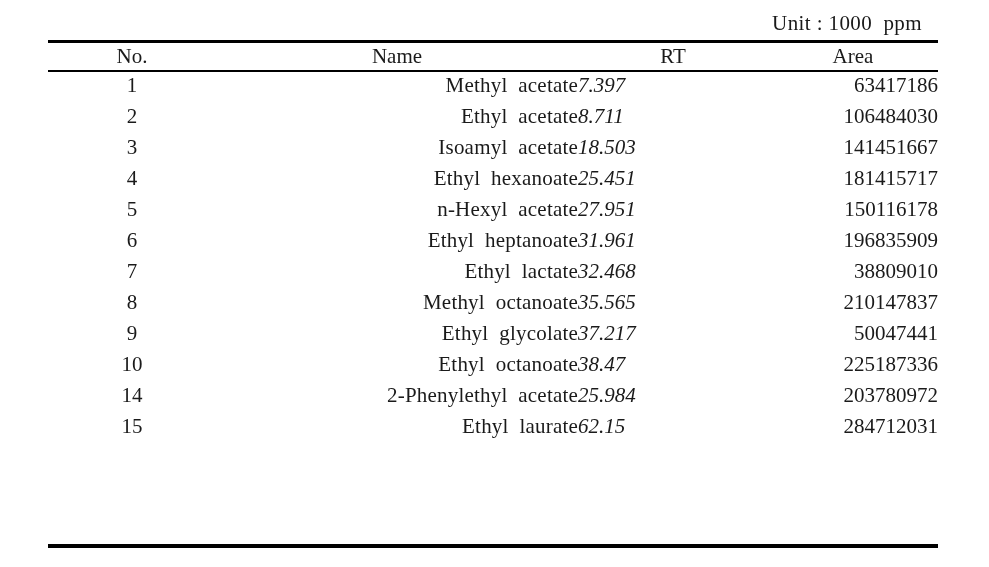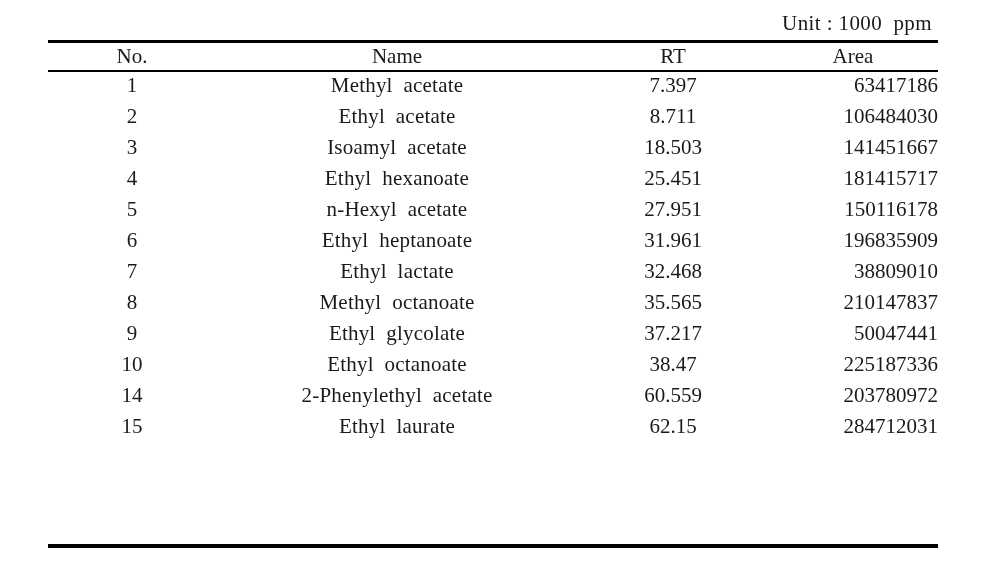--- a/index.html
+++ b/index.html
@@ -19,21 +19,21 @@
     position: relative;
     width: 989px;
     height: 567px;
     box-sizing: border-box;
   }
 
   
   .unit-line {
     position: absolute;
     left: 48px;
-    right: 57px;
+    right: 67px;
     top: 9px;
     height: 28px;
     text-align: right;
     font-size: 21px;
     line-height: 28px;
     letter-spacing: 0.4px;
     white-space: pre;
   }
 
   
@@ -78,22 +78,22 @@
     font-size: 21px;
   }
 
   
   .col-no    { width: 168px; }
   .col-name  { width: 362px; }
   .col-rt    { width: 190px; }
   .col-area  { width: 170px; }
 
   td.cell-no   { text-align: center; }
-  td.cell-name { text-align: center; padding-left: 30px; letter-spacing: 0.2px; }
-  td.cell-rt   { text-align: center; padding-right: 25px; }
+  td.cell-name { text-align: right; padding-left: 30px; letter-spacing: 0.2px; }
+  td.cell-rt   { text-align: left; padding-right: 25px; font-style: italic; }
   td.cell-area { text-align: right; padding-right: 14px; }
 
   th.head-no   { }
   th.head-name { }
   th.head-rt   { padding-right: 28px; font-family: Liberation Serif, serif; }
   th.head-area { padding-right: 22px; }
 </style>
 </head>
 <body>
 
@@ -177,21 +177,21 @@
         </tr>
         <tr>
           <td class="cell-no">10</td>
           <td class="cell-name">Ethyl  octanoate</td>
           <td class="cell-rt">38.47</td>
           <td class="cell-area">225187336</td>
         </tr>
         <tr>
           <td class="cell-no">14</td>
           <td class="cell-name">2-Phenylethyl  acetate</td>
-          <td class="cell-rt">60.559</td>
+          <td class="cell-rt">25.984</td>
           <td class="cell-area">203780972</td>
         </tr>
         <tr>
           <td class="cell-no">15</td>
           <td class="cell-name">Ethyl  laurate</td>
           <td class="cell-rt">62.15</td>
           <td class="cell-area">284712031</td>
         </tr>
       </tbody>
   </table>

